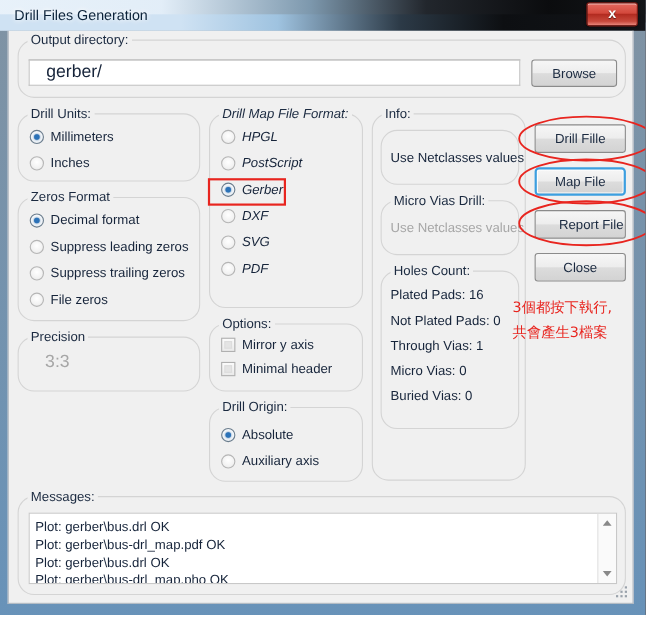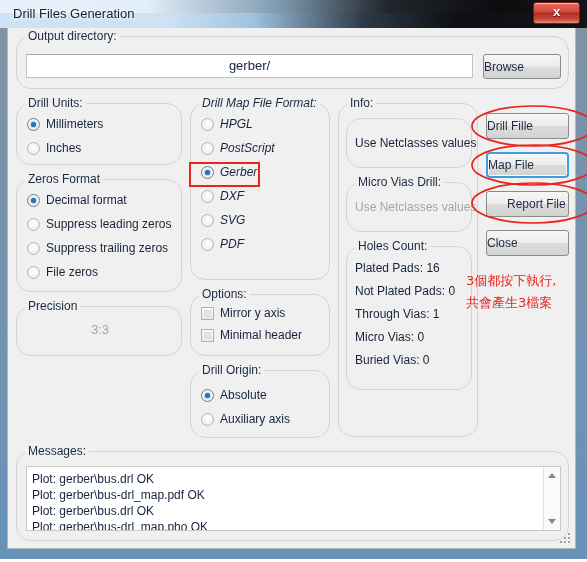--- a/index.html
+++ b/index.html
@@ -106,41 +106,41 @@
     white-space: nowrap;
   }
 
   
   .textbox {
     position: absolute;
     box-sizing: border-box;
     border: 1px solid #c3c3c3;
     border-top-color: #a8a8a8;
     background: #ffffff;
-    font-size: 13px;
+    font-size: 16px;
     color: #16243a;
     padding: 3px 15px;
     line-height: 16px;
     overflow: hidden;
     white-space: nowrap;
-    text-align: center;
   }
   .textbox.readonly {
     background: #f0f0f0;
     border-color: #d8d8d8;
     color: #a6a6a6;
   }
   .btn {
     position: absolute;
     box-sizing: border-box;
     border: 1px solid #8b8b8b;
     border-radius: 3px;
     background: linear-gradient(to bottom, #f6f6f6 0%, #ededed 48%, #dcdcdc 52%, #d3d3d3 100%);
     font-size: 12px;
     color: #1b2a40;
+    text-align: center;
     line-height: 24px;
     cursor: pointer;
     font-family: "Liberation Sans", sans-serif;
   }
   .btn.focused {
     border: 2px solid #3c9fe0;
     border-radius: 4px;
     line-height: 22px;
     box-shadow: inset 0 0 0 1px #ffffff;
   }

